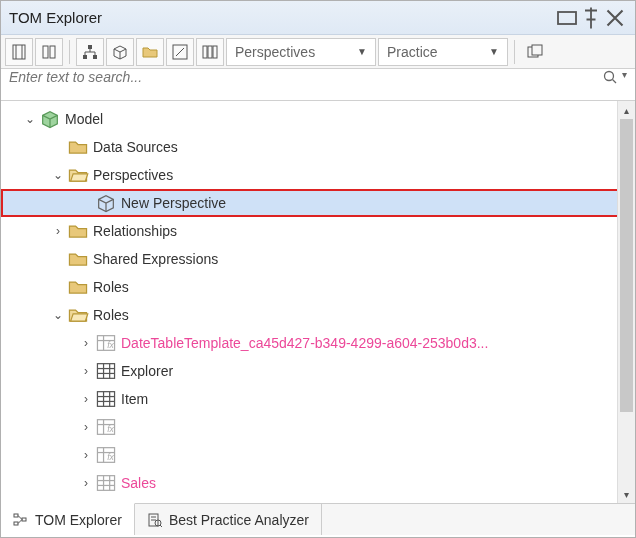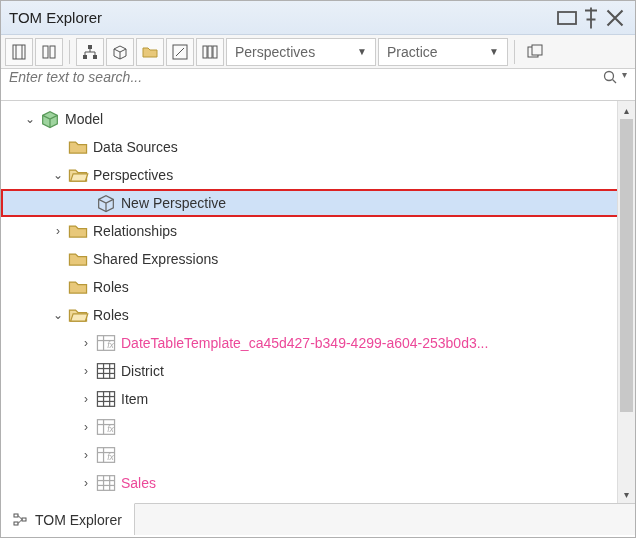--- a/index.html
+++ b/index.html
@@ -246,21 +246,21 @@
     <span class="expander">›</span>
     <span class="ticon">
           <svg viewBox="0 0 18 18">
             <rect x="2" y="3" width="14" height="12" fill="none" stroke="#555"></rect>
             <line x1="2" y1="7" x2="16" y2="7" stroke="#555"></line>
             <line x1="2" y1="11" x2="16" y2="11" stroke="#555"></line>
             <line x1="7" y1="3" x2="7" y2="15" stroke="#555"></line>
             <line x1="12" y1="3" x2="12" y2="15" stroke="#555"></line>
           </svg>
         </span>
-    <span class="tlabel">District</span>
+    <span class="tlabel">Explorer</span>
   </div>
 
   <div class="tree-row indent-3">
     <span class="expander">›</span>
     <span class="ticon">
           <svg viewBox="0 0 18 18">
             <rect x="2" y="3" width="14" height="12" fill="none" stroke="#555"></rect>
             <line x1="2" y1="7" x2="16" y2="7" stroke="#555"></line>
             <line x1="2" y1="11" x2="16" y2="11" stroke="#555"></line>
             <line x1="7" y1="3" x2="7" y2="15" stroke="#555"></line>
@@ -324,13 +324,25 @@
     <span class="ticon2">
         <svg viewBox="0 0 16 16">
           <rect x="1" y="2" width="4" height="3" fill="none" stroke="#555"></rect>
           <rect x="1" y="10" width="4" height="3" fill="none" stroke="#555"></rect>
           <rect x="9" y="6" width="4" height="3" fill="none" stroke="#555"></rect>
           <path d="M5 3.5 L9 7.5 M5 11.5 L9 7.5" stroke="#555" fill="none"></path>
         </svg>
       </span>
     <span>TOM Explorer</span>
   </div>
+  <div class="tab">
+    <span class="ticon2">
+        <svg viewBox="0 0 16 16">
+          <rect x="2" y="2" width="9" height="12" fill="none" stroke="#555"></rect>
+          <line x1="4" y1="5" x2="9" y2="5" stroke="#555"></line>
+          <line x1="4" y1="8" x2="9" y2="8" stroke="#555"></line>
+          <circle cx="11" cy="11" r="3" fill="none" stroke="#555"></circle>
+          <line x1="13" y1="13" x2="15" y2="15" stroke="#555"></line>
+        </svg>
+      </span>
+    <span>Best Practice Analyzer</span>
+  </div>
 </div>
 
 </body></html>

